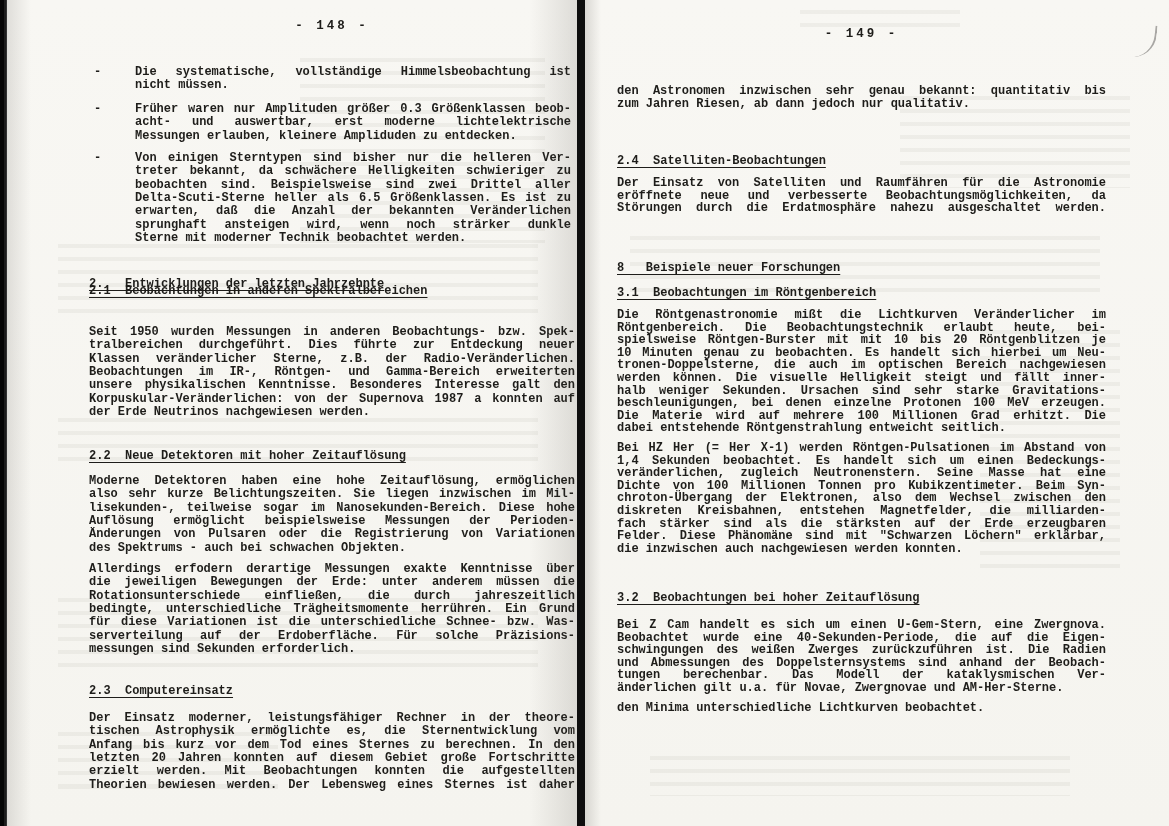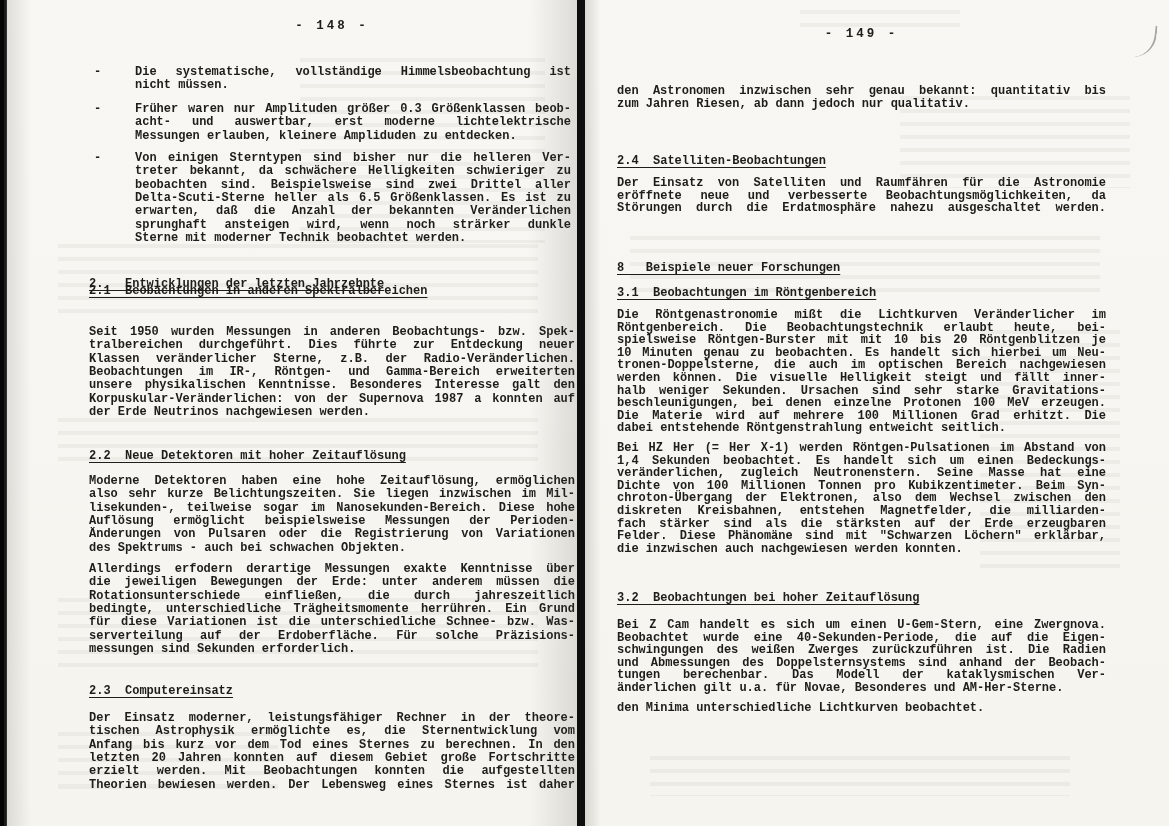--- a/index.html
+++ b/index.html
@@ -191,21 +191,21 @@
     </div>
 
     <div class="block heading" style="top:592px">3.2  Beobachtungen bei hoher Zeitauflösung</div>
 
     <div class="block" style="top:619px">
       <div class="jlines">Bei Z Cam handelt es sich um einen U-Gem-Stern, eine Zwergnova.
 Beobachtet wurde eine 40-Sekunden-Periode, die auf die Eigen-
 schwingungen des weißen Zwerges zurückzuführen ist. Die Radien
 und Abmessungen des Doppelsternsystems sind anhand der Beobach-
 tungen berechenbar. Das Modell der kataklysmischen Ver-</div>
-      <div class="lline">änderlichen gilt u.a. für Novae, Besonderes und AM-Her-Sterne.</div>
+      <div class="lline">änderlichen gilt u.a. für Novae, Zwergnovae und AM-Her-Sterne.</div>
     </div>
 
     <div class="block" style="top:702px">
       <div class="lline">den Minima unterschiedliche Lichtkurven beobachtet.</div>
     </div>
   </div>
 
   <div class="binding-shade-l"></div>
   <div class="binding"></div>
   <div class="binding-shade-r"></div>

